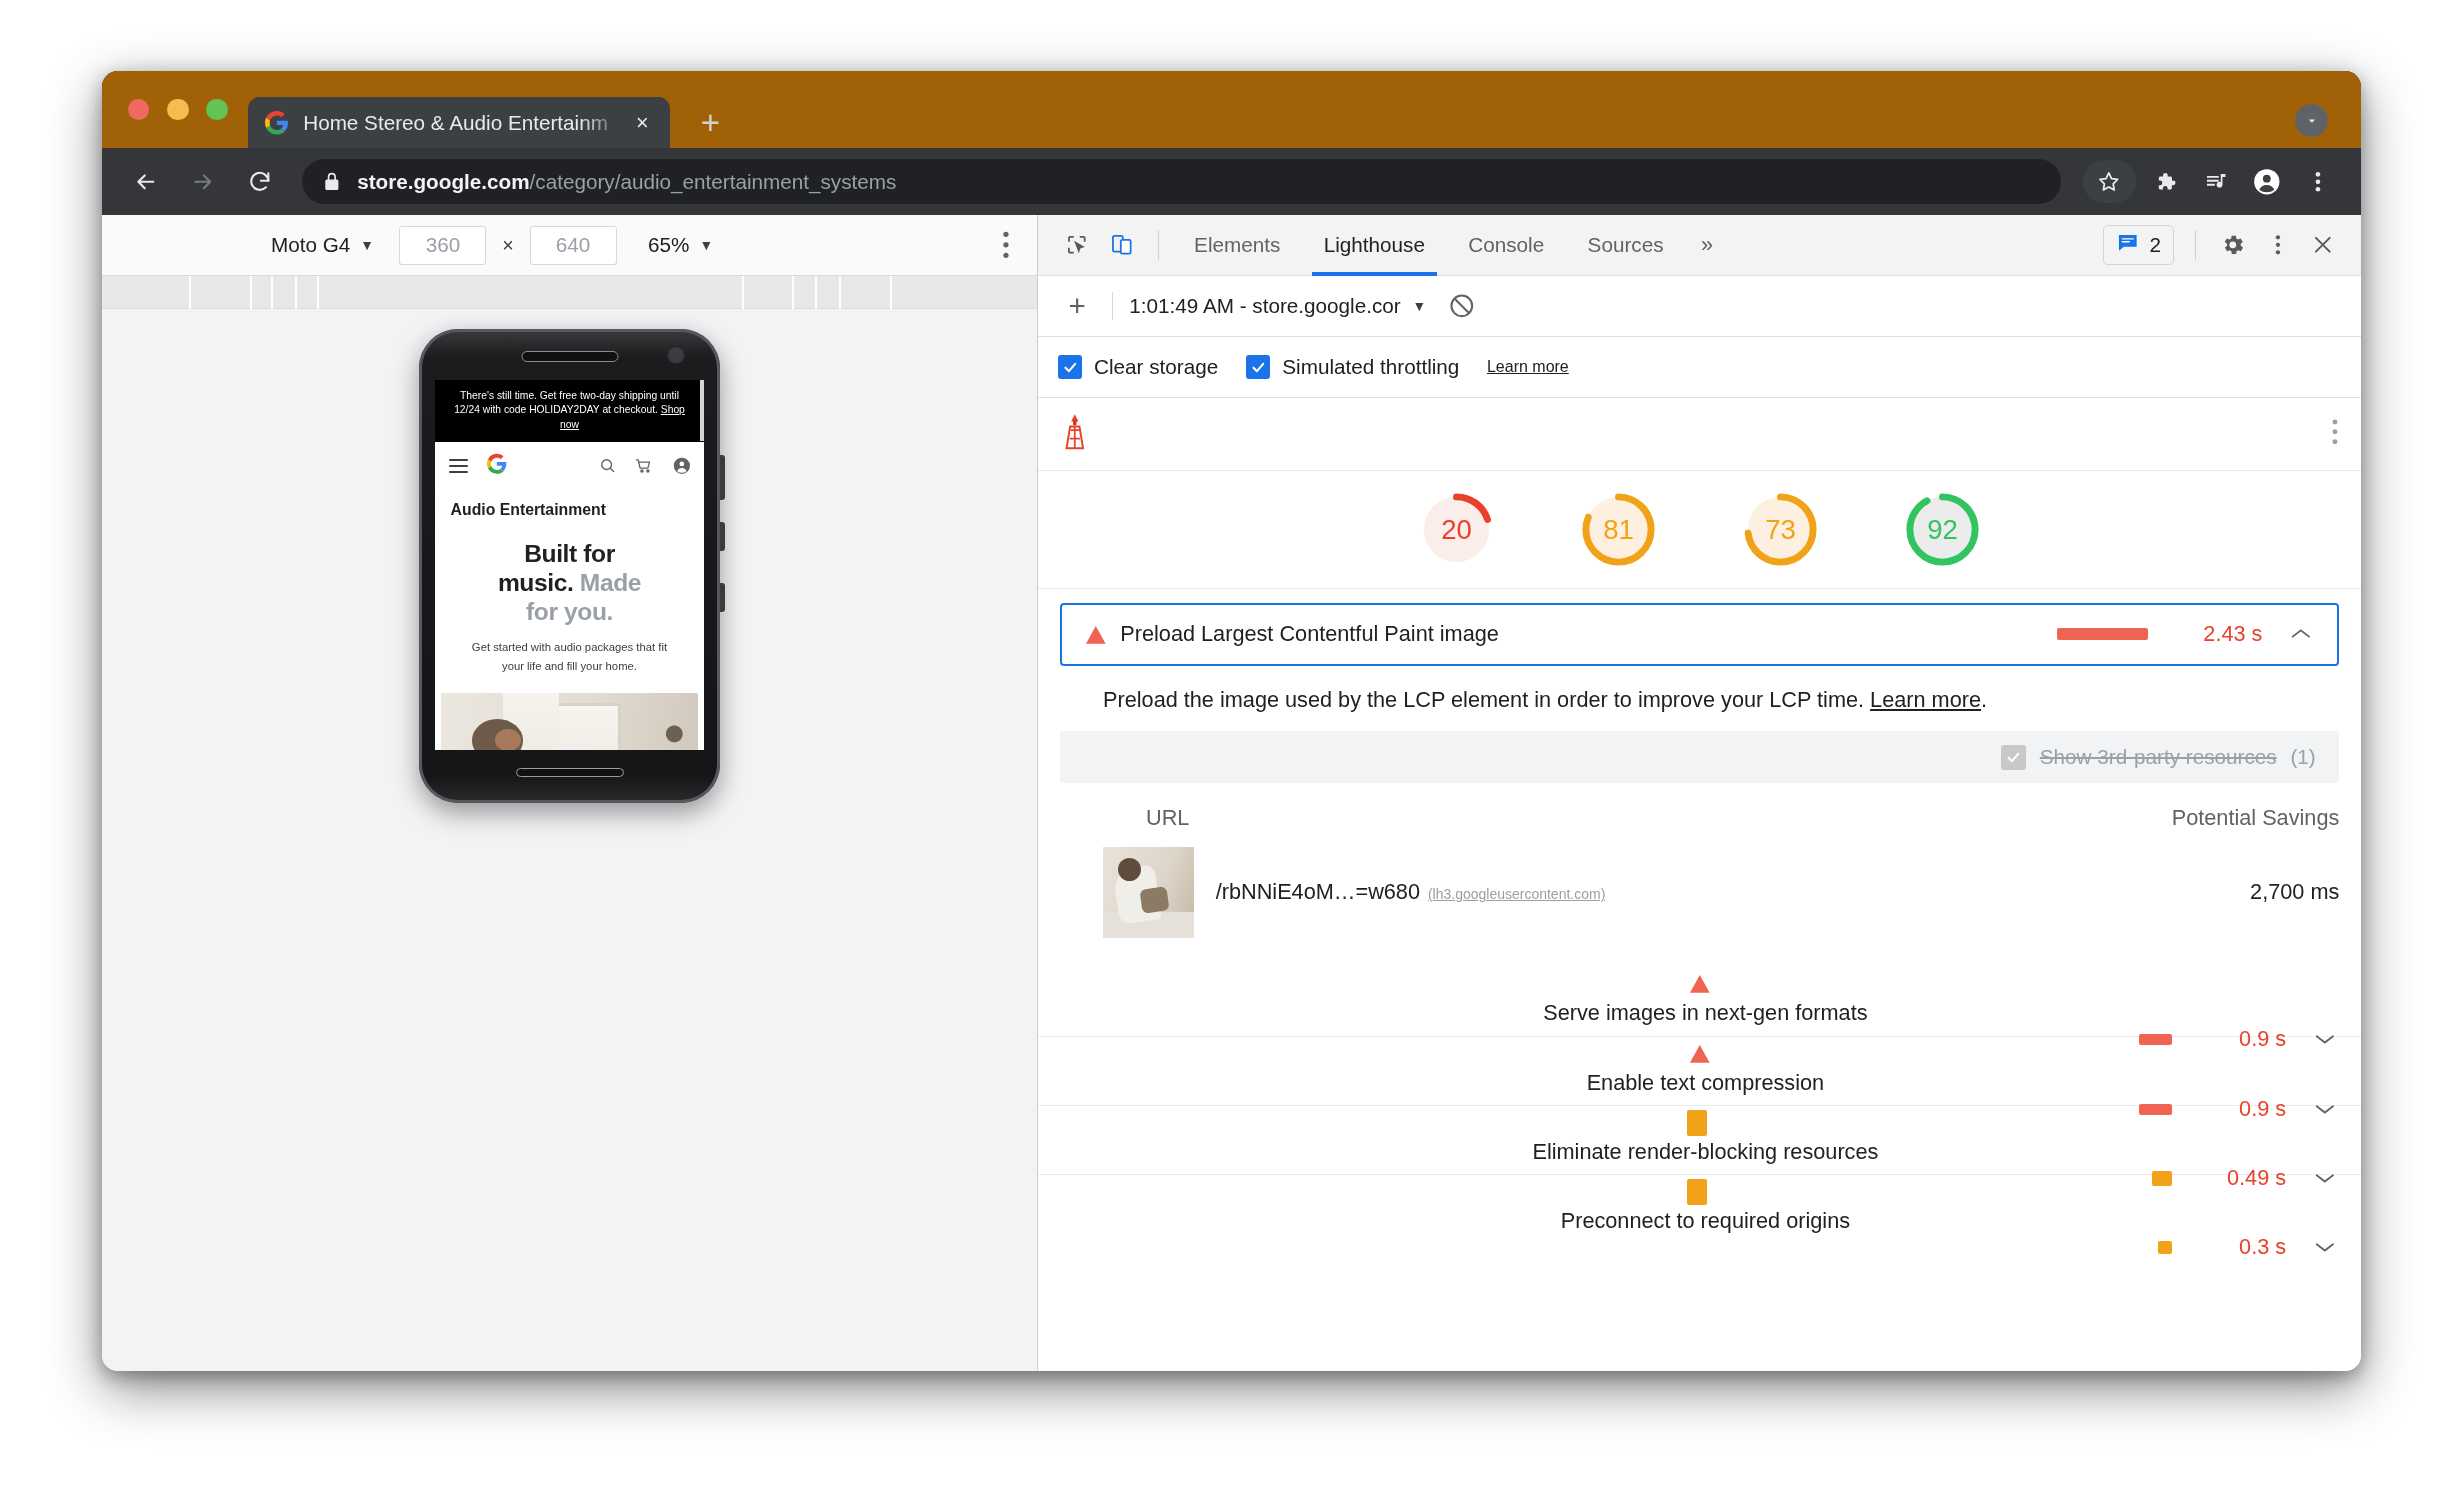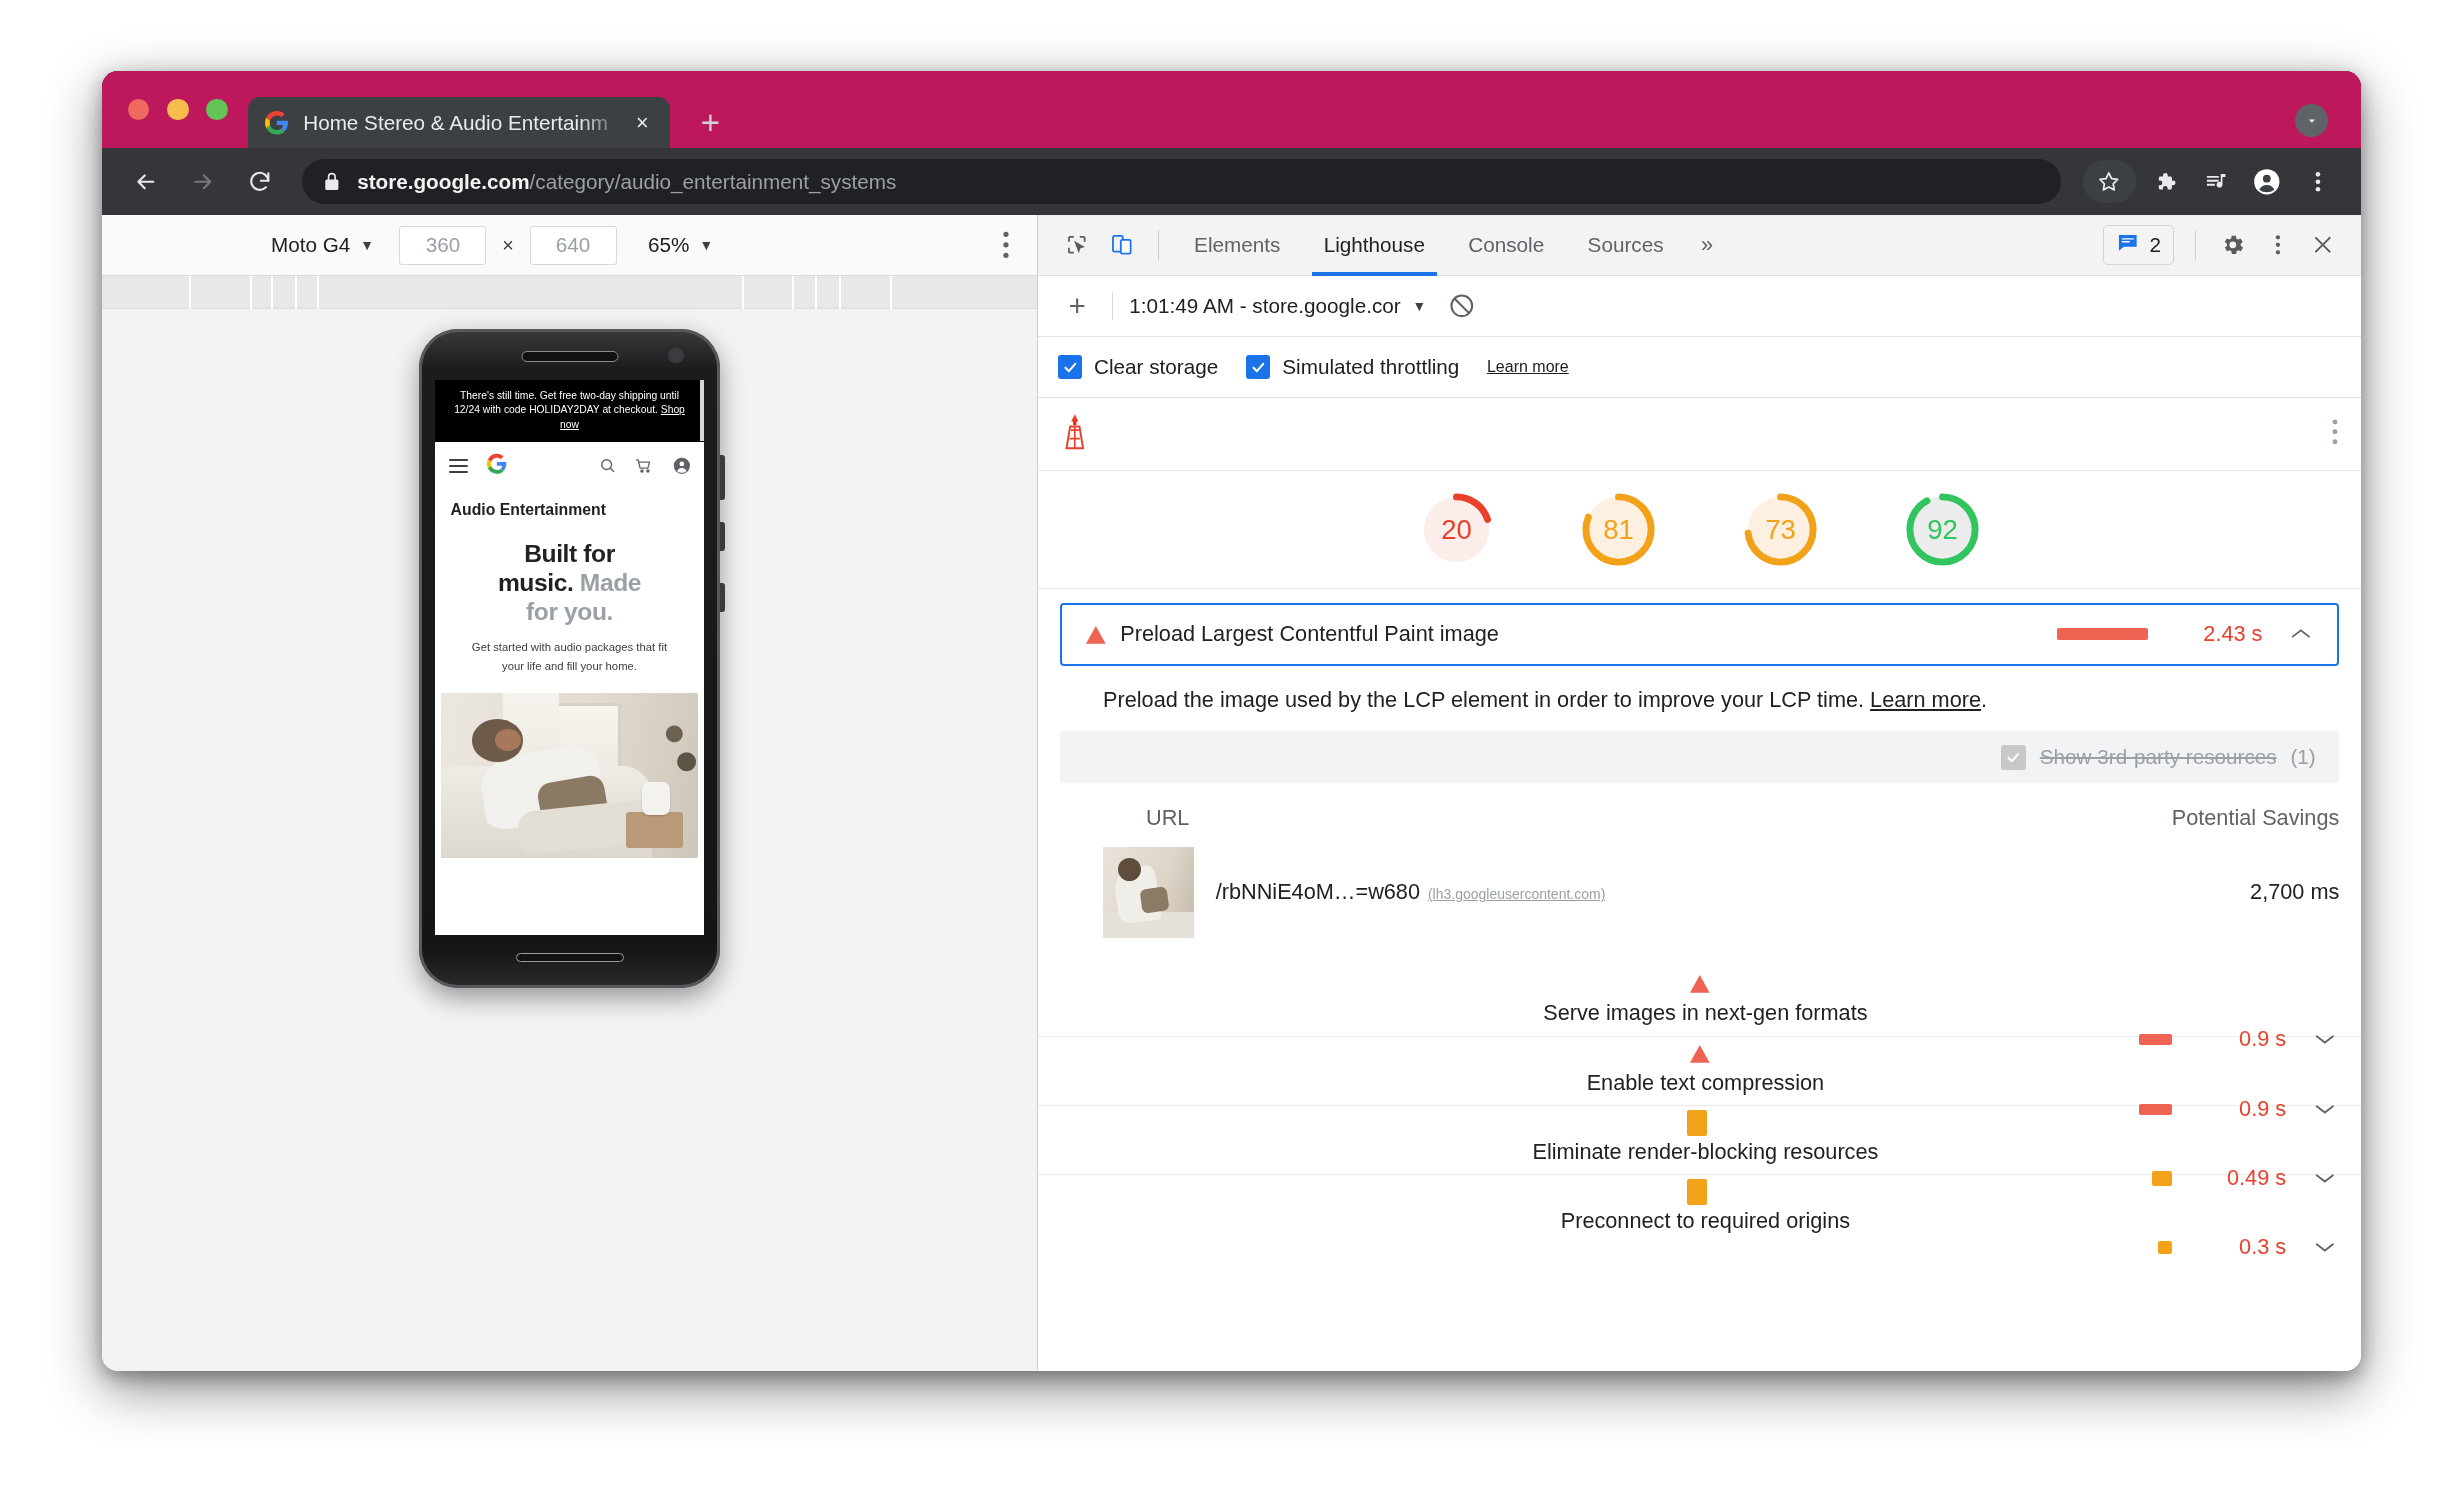--- a/index.html
+++ b/index.html
@@ -23,21 +23,21 @@
     background: #292a2d;
     border-radius: 15.8px;
     box-shadow: 0 17.7px 54px rgba(0,0,0,.45), 0 5.9px 17.7px rgba(0,0,0,.30);
     overflow: hidden;
   }
 
   
   .tabstrip {
     position: relative;
     height: 77px;
-    background: #be185d;
+    background: #a16207;
   }
   .traffic {
     position: absolute; left: 25.6px; top: 27.6px;
     display: flex; gap: 17.7px; align-items: center;
   }
   .light { width: 21.7px; height: 21.7px; border-radius: 50%; }
   .light.red { background: #ee6a5f; }
   .light.yellow { background: #f5bd4f; }
   .light.green { background: #61c454; }
 
@@ -152,21 +152,21 @@
   .device-stage {
     flex: 1 1 auto; position: relative;
     background: #f1f3f4;
     display: flex; align-items: flex-start; justify-content: center;
     padding-top: 19.7px;
   }
 
   
   .phone {
     position: relative;
-    width: 301px; height: 659px;
+    width: 301px; height: 474px;
     background: linear-gradient(180deg,#3a3b3d 0%, #1b1c1e 6%, #141516 94%, #2a2b2d 100%);
     border-radius: 39px;
     box-shadow: 0 9.9px 25.6px rgba(0,0,0,.38), inset 0 0 0 3px #56585c;
     padding: 51px 15.8px 53px 15.8px;
   }
   .phone::before {
     content:""; position: absolute; left: 50%; transform: translateX(-50%);
     top: 22.7px; width: 95px; height: 8.9px; background: #111;
     border: 1.5px solid #8b8d91; border-radius: 5.9px;
   }

